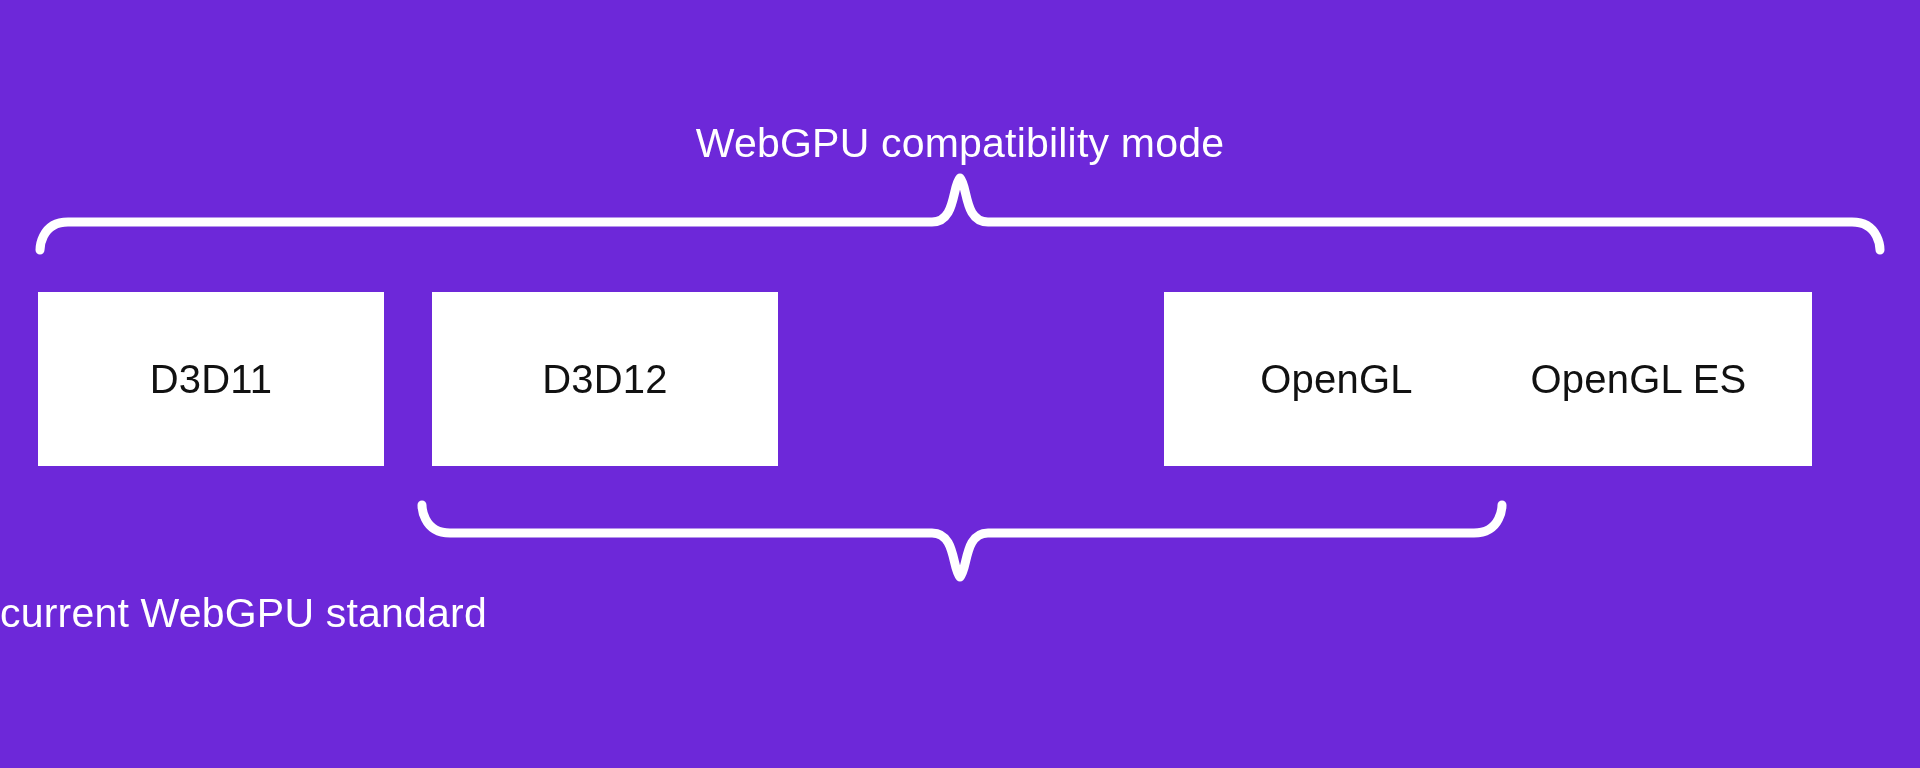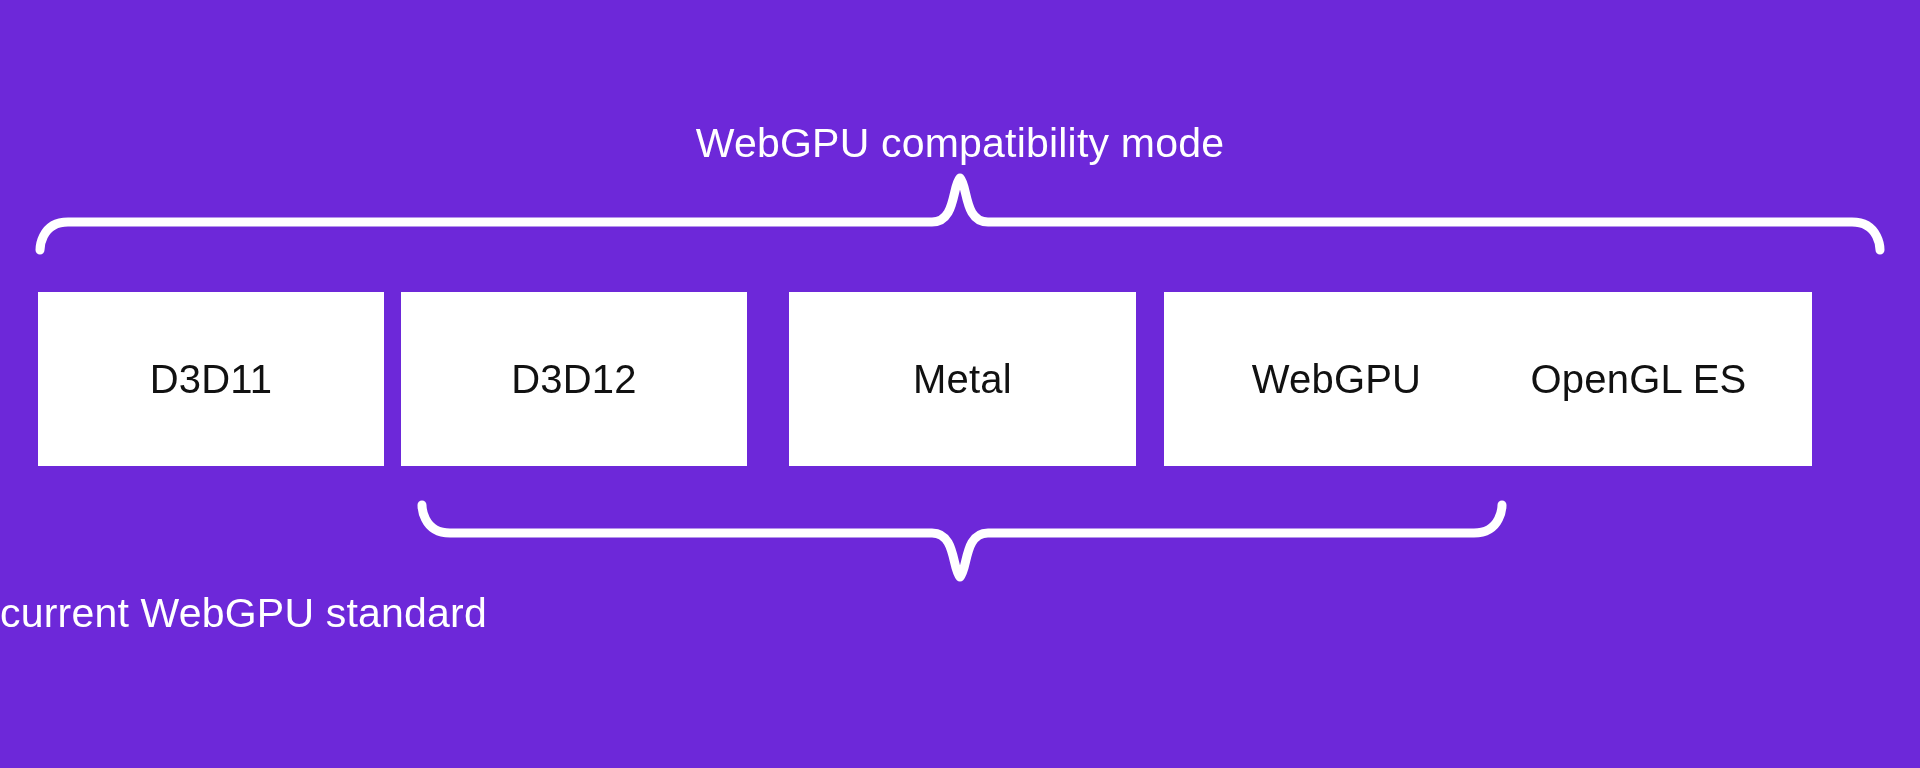--- a/index.html
+++ b/index.html
@@ -76,21 +76,21 @@
   }
   .api-box-label {
     color: #111111;
     font-size: 40px;
     font-weight: 400;
     letter-spacing: 0.2px;
     white-space: nowrap;
   }
 
   .box-0 { left: 38px;   width: 346px; }
-  .box-1 { left: 401px;  width: 346px; }
+  .box-1 { left: 432px;  width: 346px; }
   .box-2 { left: 789px;  width: 347px; }
   .box-3 { left: 1164px; width: 345px; }
   .box-4 { left: 1465px; width: 347px; }
 </style>
 </head>
 <body>
 
 <div id="canvas">
 
   <div class="top-label">WebGPU compatibility mode</div>
@@ -118,26 +118,23 @@
   <div class="boxes">
 
     <div class="api-box box-0">
       <span class="api-box-label">D3D11</span>
     </div>
 
     <div class="api-box box-1">
       <span class="api-box-label">D3D12</span>
     </div>
 
-    <div class="api-box box-2">
-      <span class="api-box-label">Metal</span>
-    </div>
 
     <div class="api-box box-3">
-      <span class="api-box-label">WebGPU</span>
+      <span class="api-box-label">OpenGL</span>
     </div>
 
     <div class="api-box box-4">
       <span class="api-box-label">OpenGL ES</span>
     </div>
 
   </div>
 
   <div class="bottom-label">current WebGPU standard</div>
 

